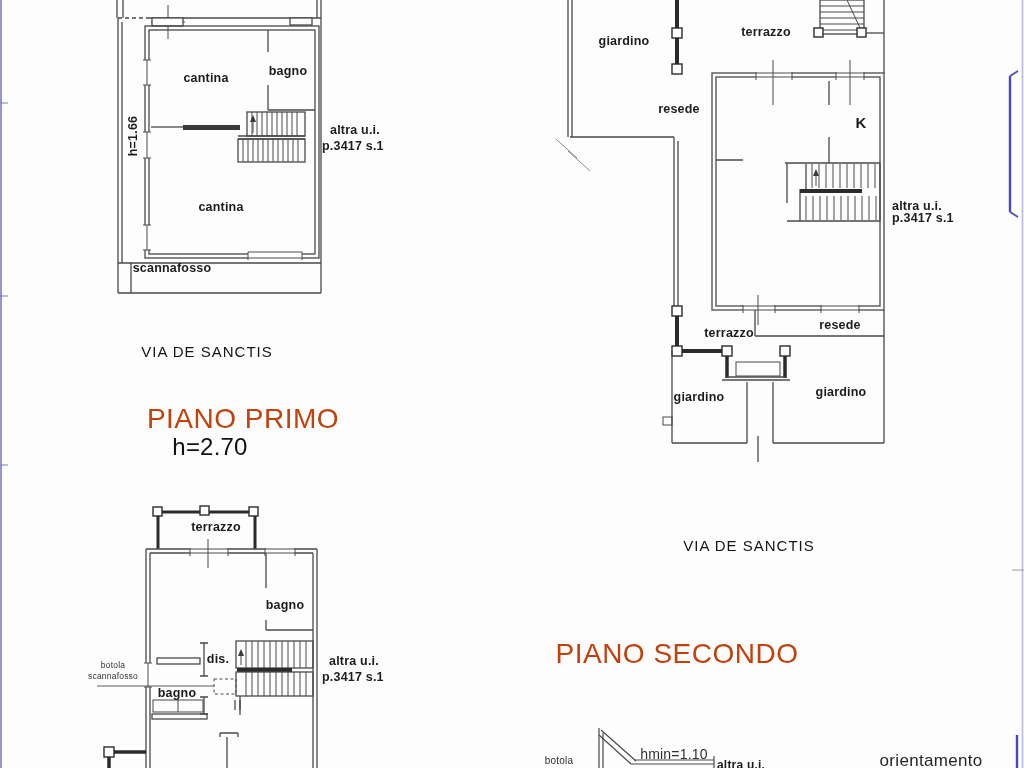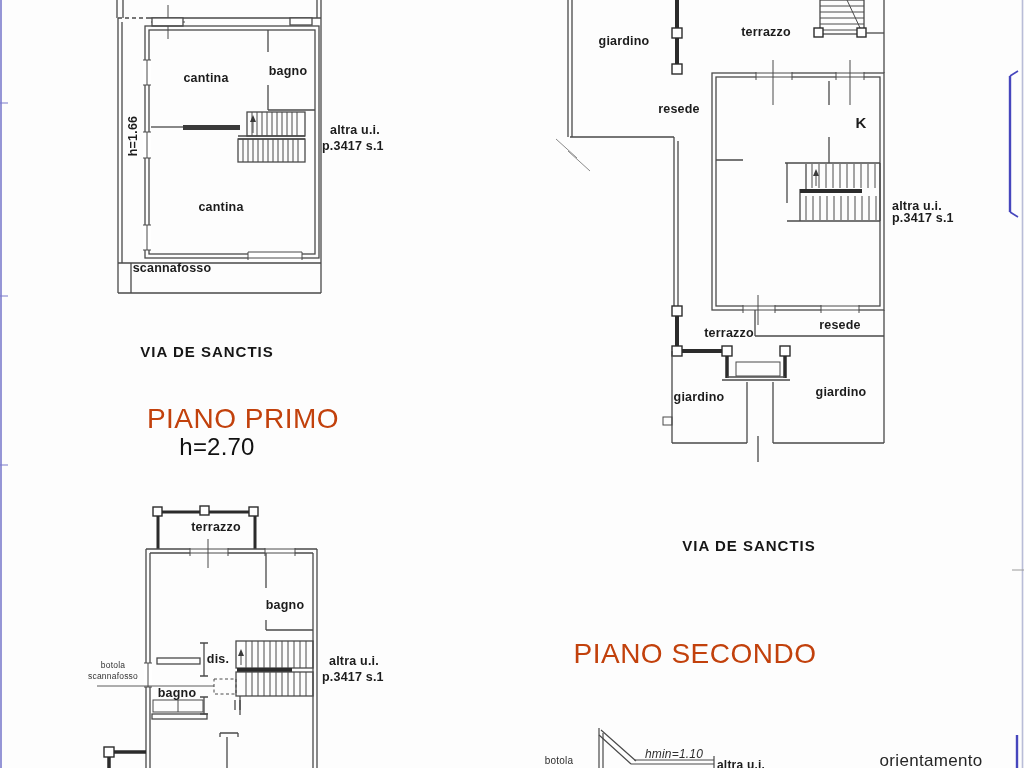--- a/index.html
+++ b/index.html
@@ -4,26 +4,26 @@
 <style>
   html,body{margin:0;padding:0;background:#fff;}
   #canvas{position:relative;width:1024px;height:768px;background:#fdfdfd;overflow:hidden;
           font-family:"Liberation Sans",sans-serif;}
   svg{position:absolute;left:0;top:0;}
   .lbl{position:absolute;white-space:nowrap;color:#1c1c1c;font-weight:600;font-size:12.5px;
        transform:translate(-50%,-50%);letter-spacing:.2px;}
   .lbl-sm{font-size:8.5px;font-weight:400;color:#333;}
   .lbl-tl{transform:none;font-weight:700;font-size:12.5px;line-height:13px;}
   .lbl-rot{transform:translate(-50%,-50%) rotate(-90deg);}
-  .street{font-size:15px;font-weight:700;letter-spacing:1px;color:#161616;}
+  .street{font-size:15px;font-weight:400;letter-spacing:1px;color:#161616;}
   .title{font-size:28px;font-weight:500;letter-spacing:.5px;color:#c2410c;}
   .subtitle{font-size:24px;font-weight:500;color:#111;}
   .kroom{font-size:15px;}
   .orient{font-size:17px;font-weight:400;color:#262626;letter-spacing:.3px;}
-  .hmin{font-size:12px;font-weight:400;color:#2e2e2e;font-style:italic;}
+  .hmin{font-size:14px;font-weight:400;color:#2e2e2e;}
   .attic-sm{font-size:10px;font-weight:400;color:#2e2e2e;}
   .attic-b{transform:none;font-weight:700;font-size:12px;}
 </style>
 </head>
 <body>
 
 <div id="canvas">
 
 <svg width="1024" height="768" viewBox="0 0 1024 768">
 
@@ -155,41 +155,41 @@
   <div class="lbl" style="left:206px;top:78px">cantina</div>
   <div class="lbl" style="left:288px;top:71px">bagno</div>
   <div class="lbl lbl-rot" style="left:133px;top:136px">h=1.66</div>
   <div class="lbl lbl-tl" style="left:330px;top:124px">altra u.i.</div>
   <div class="lbl lbl-tl" style="left:322px;top:140px">p.3417 s.1</div>
   <div class="lbl" style="left:221px;top:207px">cantina</div>
   <div class="lbl" style="left:172px;top:268px">scannafosso</div>
 
   <div class="lbl street" style="left:207px;top:351px">VIA DE SANCTIS</div>
   <div class="lbl title" style="left:243px;top:419px">PIANO PRIMO</div>
-  <div class="lbl subtitle" style="left:217px;top:447px">h=2.70</div>
+  <div class="lbl subtitle" style="left:210px;top:447px">h=2.70</div>
   <div class="lbl" style="left:216px;top:527px">terrazzo</div>
   <div class="lbl" style="left:285px;top:605px">bagno</div>
   <div class="lbl" style="left:218px;top:659px">dis.</div>
   <div class="lbl lbl-sm" style="left:113px;top:665px">botola</div>
   <div class="lbl lbl-sm" style="left:113px;top:676px">scannafosso</div>
   <div class="lbl" style="left:177px;top:693px">bagno</div>
   <div class="lbl lbl-tl" style="left:329px;top:655px">altra u.i.</div>
   <div class="lbl lbl-tl" style="left:322px;top:671px">p.3417 s.1</div>
 
   <div class="lbl" style="left:624px;top:41px">giardino</div>
   <div class="lbl" style="left:766px;top:32px">terrazzo</div>
   <div class="lbl" style="left:679px;top:109px">resede</div>
   <div class="lbl kroom" style="left:861px;top:122px">K</div>
   <div class="lbl lbl-tl" style="left:892px;top:200px">altra u.i.</div>
   <div class="lbl lbl-tl" style="left:892px;top:212px">p.3417 s.1</div>
   <div class="lbl" style="left:729px;top:333px">terrazzo</div>
   <div class="lbl" style="left:840px;top:325px">resede</div>
   <div class="lbl" style="left:699px;top:397px">giardino</div>
   <div class="lbl" style="left:841px;top:392px">giardino</div>
   <div class="lbl street" style="left:749px;top:545px">VIA DE SANCTIS</div>
-  <div class="lbl title" style="left:695px;top:654px">PIANO SECONDO</div>
+  <div class="lbl title" style="left:677px;top:654px">PIANO SECONDO</div>
 
   <div class="lbl attic-sm" style="left:559px;top:760px;transform:translate(-50%,-50%)">botola</div>
   <div class="lbl hmin" style="left:674px;top:754px">hmin=1.10</div>
   <div class="lbl attic-b" style="left:717px;top:758px">altra u.i.</div>
   <div class="lbl orient" style="left:931px;top:761px">orientamento</div>
 
 </div>
 
 </body></html>

